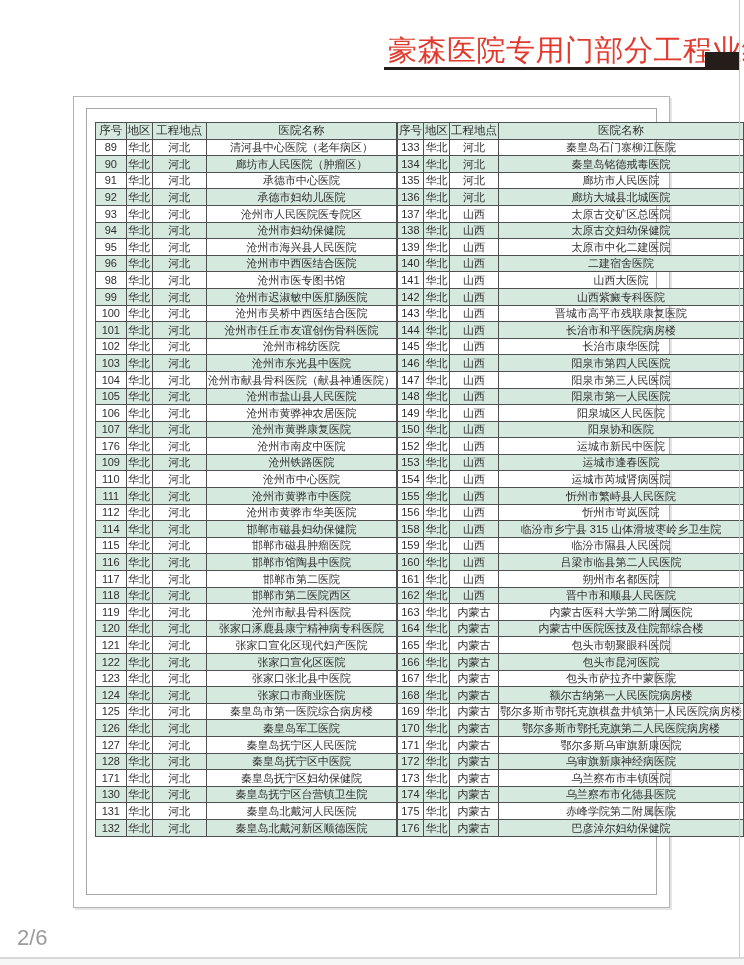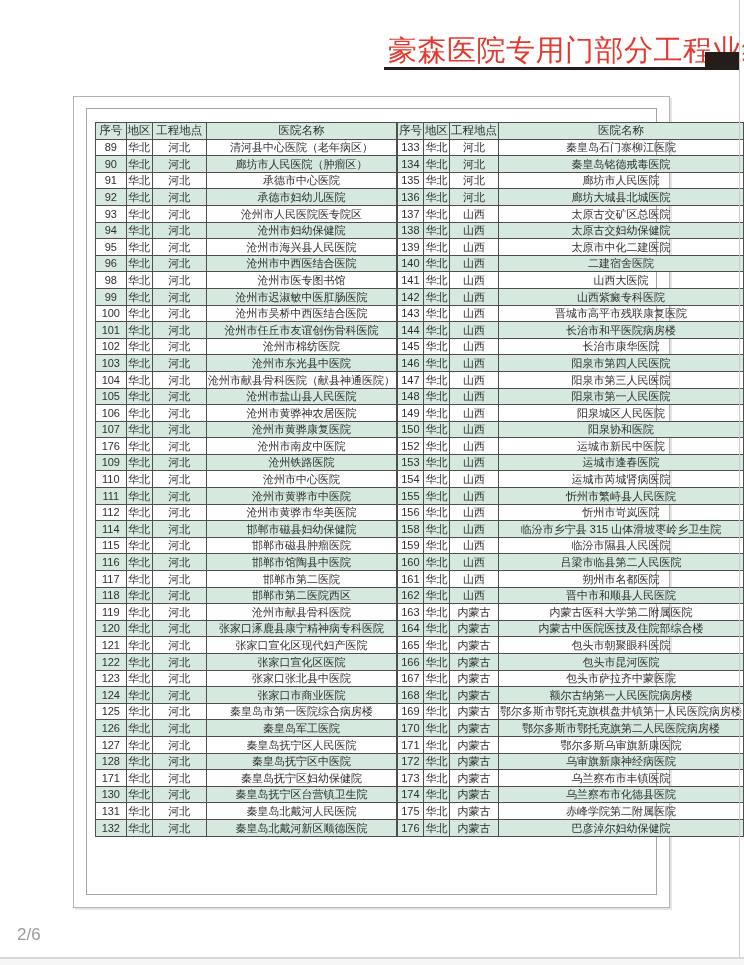--- a/index.html
+++ b/index.html
@@ -29,21 +29,21 @@
   table.htable{border-collapse:collapse;table-layout:fixed;border-radius:15px;}
   table.htable th,table.htable td{
     border:1px solid #4f4f4f;padding:0 1px;height:15.6px;
     font-size:11px;line-height:13px;color:#2e2e2e;text-align:center;
     overflow:hidden;white-space:nowrap;
   }
   table.htable th{font-weight:normal;background:#d6e9df;font-size:11.5px;}
   table.htable tbody tr:nth-child(even) td{background:#d6e9df;}
   .fit{display:inline-block;white-space:nowrap;transform-origin:50% 50%;vertical-align:middle;}
   
-  .pagenum{position:absolute;left:17px;top:925px;font-size:17px;color:#9b9b9b;}
+  .pagenum{position:absolute;left:17px;top:925px;font-size:22px;color:#9b9b9b;}
   .page-edge{position:absolute;left:739px;top:0;width:1px;height:958px;background:#cbcbcb;}
   .page-sep{position:absolute;left:0;top:957px;width:744px;height:2px;background:#d8d8d8;}
   .page-below{position:absolute;left:0;top:959px;width:744px;height:6px;background:#f6f6f6;}
 </style>
 </head>
 <body>
 
 <div class="sheet">
 
   <div class="title">豪森医院专用门部分工程业绩</div>

